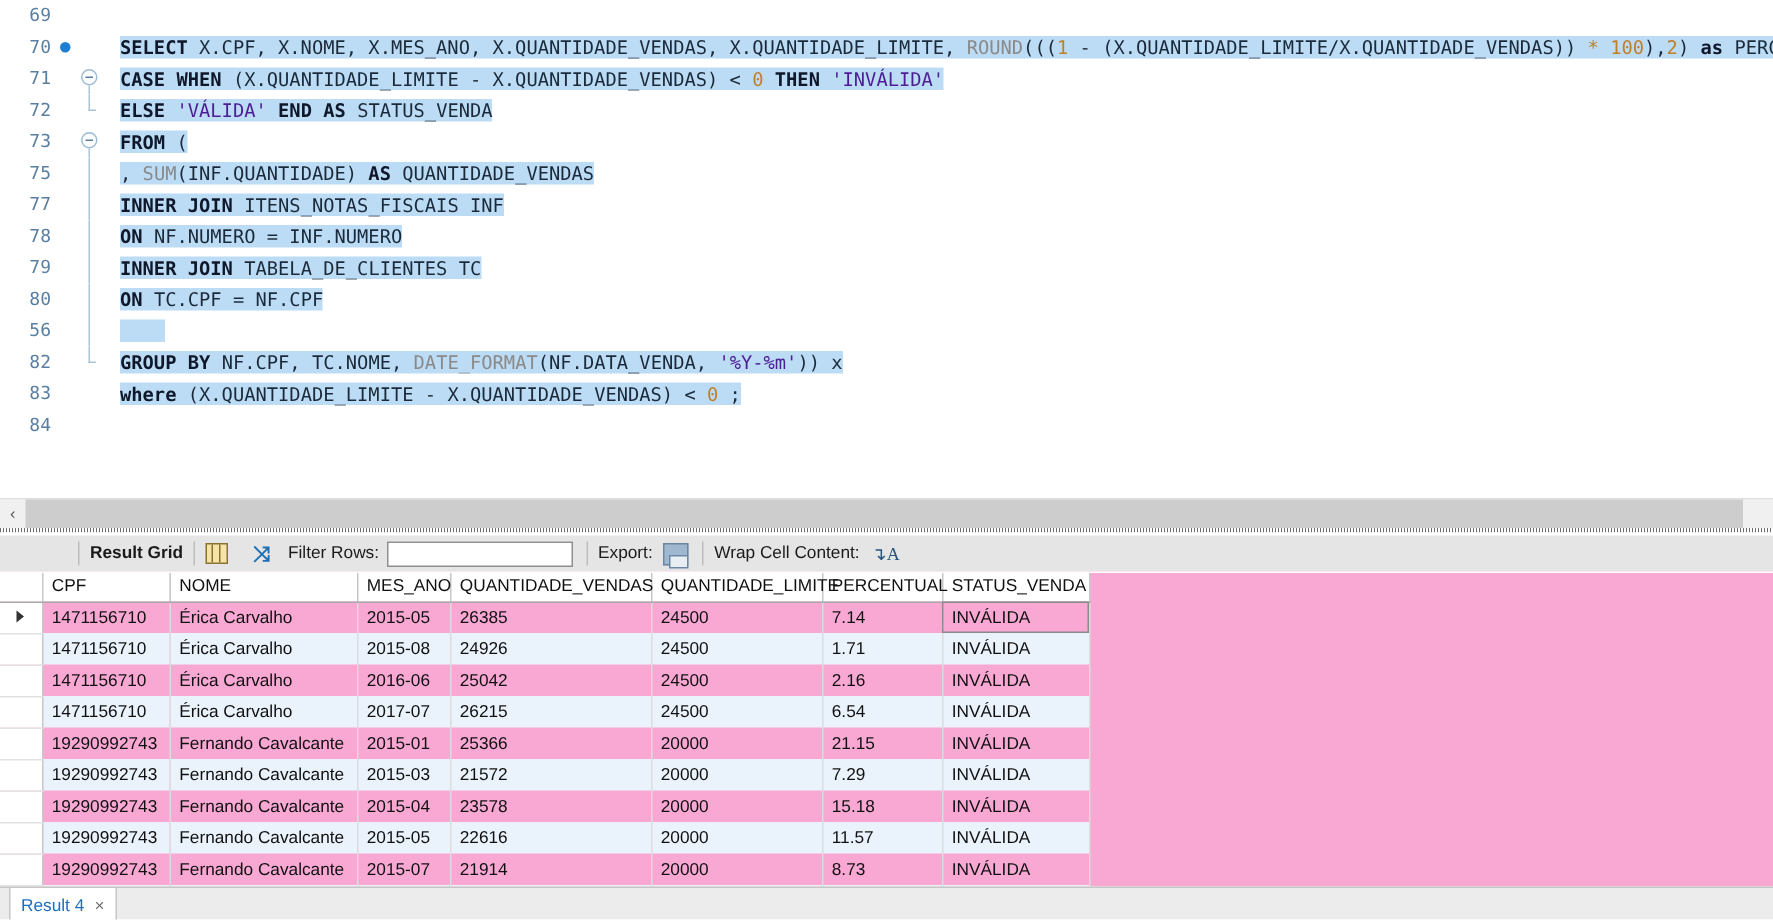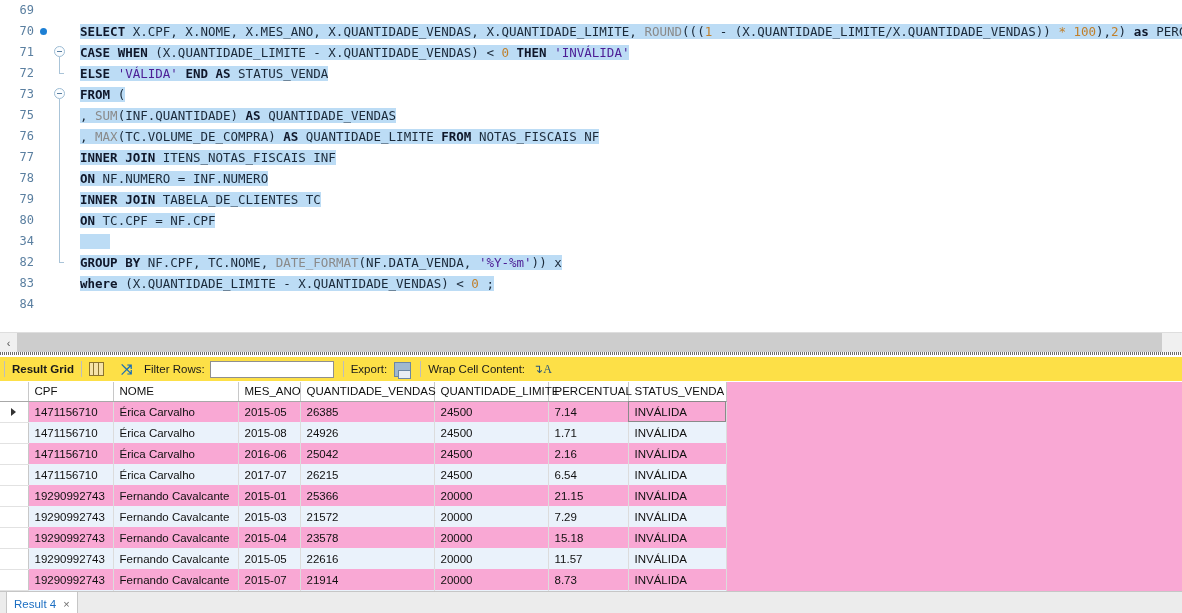--- a/index.html
+++ b/index.html
@@ -109,23 +109,24 @@
   #dotsep {
     position: absolute; left: 0; top: 352px; width: 1182px; height: 4px;
     background: repeating-linear-gradient(to right,
        #6b6b6b 0px, #6b6b6b 1px, #ffffff 1px, #ffffff 2px);
     border-bottom: 1px solid #ffffff;
   }
 
   
   #rtoolbar {
     position: absolute; left: 0; top: 357px; width: 1182px; height: 24px;
-    background: #fde047;
+    background: #e5e5e5;
     display: flex; align-items: center;
     font-size: 11.5px;
+    padding-left: 48px;
   }
   .tb-sep {
     width: 1px; height: 16px; background: #bdbdbd; margin: 0 7px;
   }
   #rtoolbar .label-strong { font-weight: 700; color: #1a1a1a; padding-left: 6px; }
   #rtoolbar .label { color: #1a1a1a; }
   .icon-grid {
     width: 15px; height: 14px; position: relative;
     border: 1px solid #8a7330; background: #f6e3a8;
   }
@@ -289,27 +290,20 @@
         </div>
         <div class="code-row">
           <div class="gutter">
             <span class="gutter-num">75</span>
             <span class="fold-line"></span>
           </div>
           <div class="codecell"><span class="hl"><span class="seg id">, </span><span class="seg fn">SUM</span><span class="seg id">(INF.QUANTIDADE) </span><span class="seg kw">AS</span><span class="seg id"> QUANTIDADE_VENDAS</span></span></div>
         </div>
         <div class="code-row">
           <div class="gutter">
-            <span class="gutter-num">76</span>
-            <span class="fold-line"></span>
-          </div>
-          <div class="codecell"><span class="hl"><span class="seg id">, </span><span class="seg fn">MAX</span><span class="seg id">(TC.VOLUME_DE_COMPRA) </span><span class="seg kw">AS</span><span class="seg id"> QUANTIDADE_LIMITE </span><span class="seg kw">FROM</span><span class="seg id"> NOTAS_FISCAIS NF</span></span></div>
-        </div>
-        <div class="code-row">
-          <div class="gutter">
             <span class="gutter-num">77</span>
             <span class="fold-line"></span>
           </div>
           <div class="codecell"><span class="hl"><span class="seg kw">INNER</span><span class="seg id"> </span><span class="seg kw">JOIN</span><span class="seg id"> ITENS_NOTAS_FISCAIS INF</span></span></div>
         </div>
         <div class="code-row">
           <div class="gutter">
             <span class="gutter-num">78</span>
             <span class="fold-line"></span>
           </div>
@@ -324,21 +318,21 @@
         </div>
         <div class="code-row">
           <div class="gutter">
             <span class="gutter-num">80</span>
             <span class="fold-line"></span>
           </div>
           <div class="codecell"><span class="hl"><span class="seg kw">ON</span><span class="seg id"> TC.CPF = NF.CPF</span></span></div>
         </div>
         <div class="code-row">
           <div class="gutter">
-            <span class="gutter-num">34</span>
+            <span class="gutter-num">56</span>
             <span class="fold-line"></span>
           </div>
           <div class="codecell"><span class="hl">    </span></div>
         </div>
         <div class="code-row">
           <div class="gutter">
             <span class="gutter-num">82</span>
             <span class="fold-line end"></span>
           </div>
           <div class="codecell"><span class="hl"><span class="seg kw">GROUP</span><span class="seg id"> </span><span class="seg kw">BY</span><span class="seg id"> NF.CPF, TC.NOME, </span><span class="seg fn">DATE_FORMAT</span><span class="seg id">(NF.DATA_VENDA, </span><span class="seg str">'%Y-%m'</span><span class="seg id">)) x</span></span></div>

